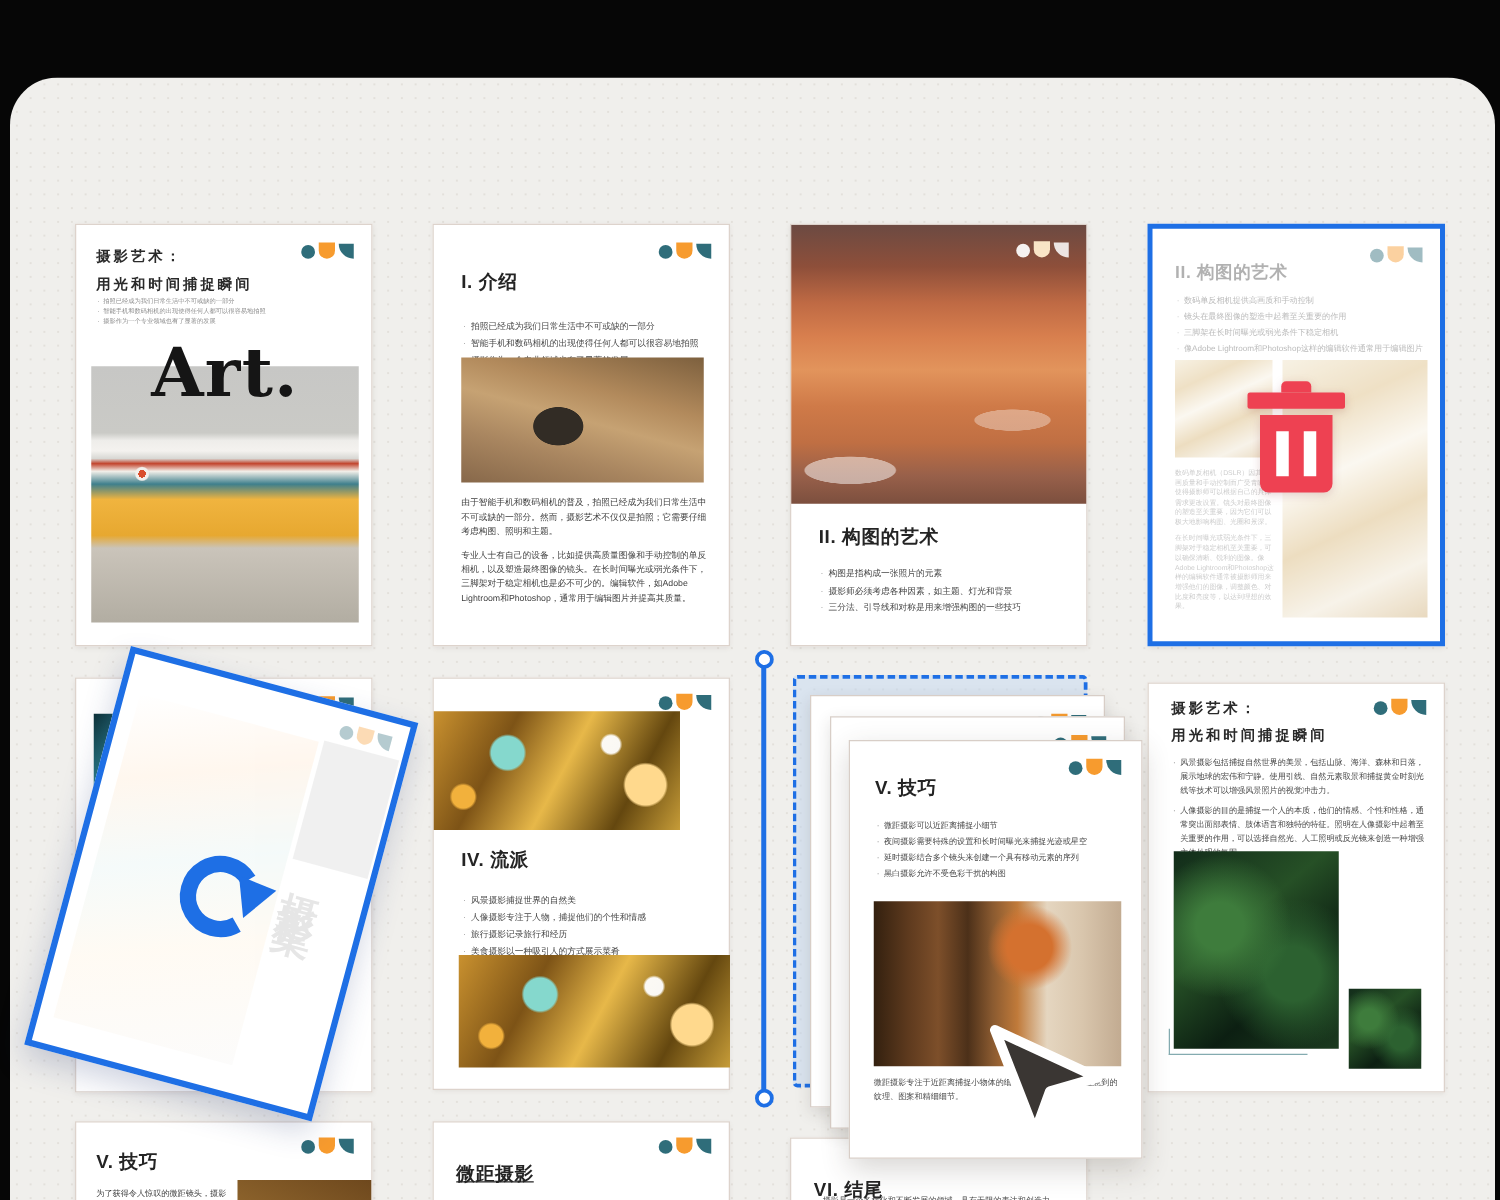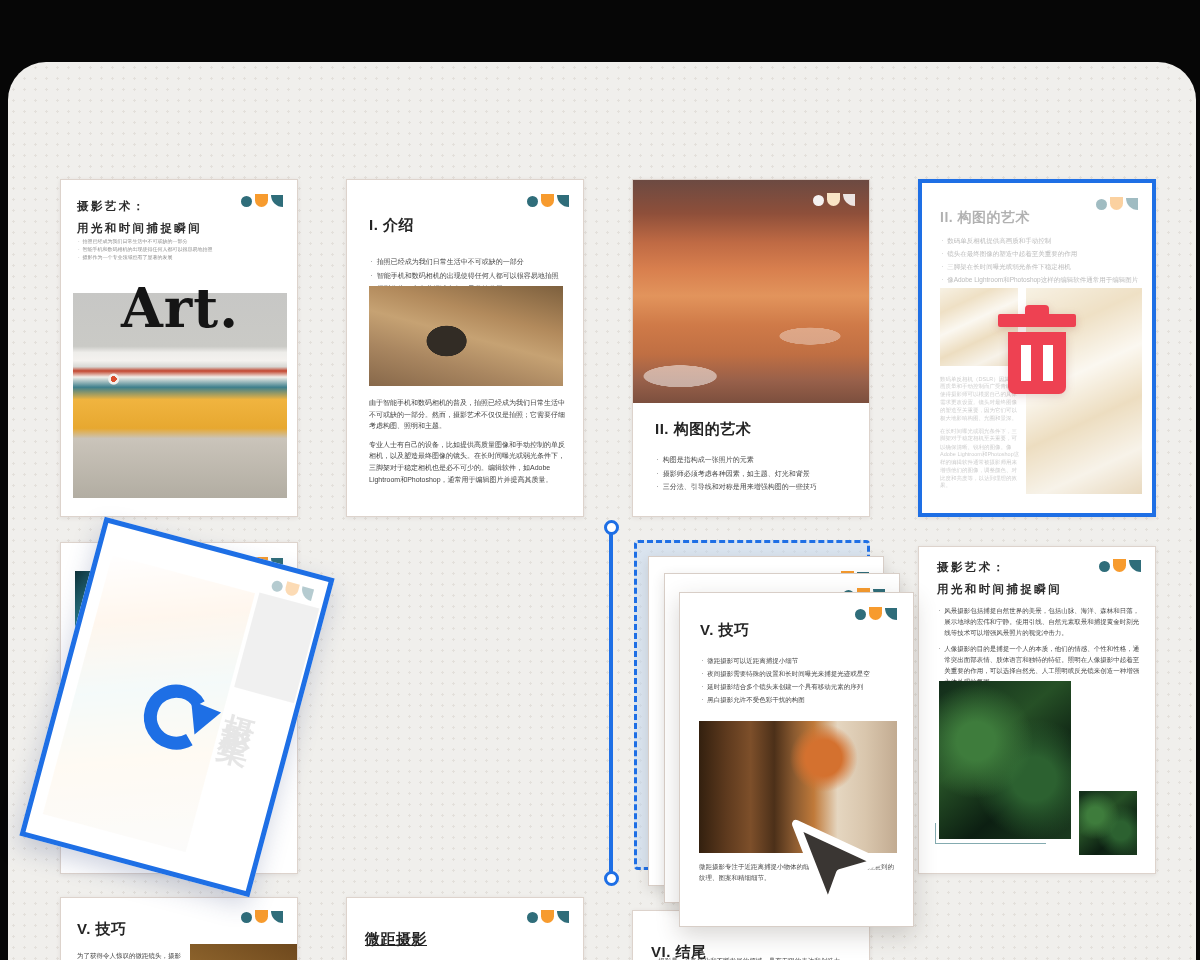--- a/index.html
+++ b/index.html
@@ -106,21 +106,21 @@
         <p class="title-sm">用光和时间捕捉瞬间</p>
       </div>
       <div class="abs" style="left:16px;top:58px;width:205px;">
         <ul class="bul s5 tinytxt">
           <li>拍照已经成为我们日常生活中不可或缺的一部分</li>
           <li>智能手机和数码相机的出现使得任何人都可以很容易地拍照</li>
           <li>摄影作为一个专业领域也有了显著的发展</li>
         </ul>
       </div>
       <div class="photo ph-van" style="left:12px;top:113px;width:214px;height:205px;"></div>
-      <div class="abs art" style="left:0;top:96px;width:238px;text-align:center;">Art.</div>
+      <div class="abs art" style="left:0;top:86px;width:238px;text-align:center;">Art.</div>
     </div>
 
     <div class="card" style="left:338px;top:117px;width:238px;height:338px;">
       <div class="logo" style="right:14px;top:14px;">
           <span class="l1"></span>
           <span class="l2"></span>
           <span class="l3"></span>
         </div>
       <h3 class="hd abs" style="left:22px;top:36px;">I. 介绍</h3>
       <div class="abs" style="left:22px;top:76px;width:198px;">
@@ -210,20 +210,38 @@
         <div class="photo ph-rotlight" style="left:12px;top:30px;width:148px;height:268px;"></div>
         <div class="abs" style="left:164px;top:28px;width:62px;height:98px;background:#d7d7d7;"></div>
         <div class="abs vtext" style="left:158px;top:126px;">摄影集</div>
       </div>
       <svg class="abs" style="left:76px;top:126px;width:84px;height:84px;z-index:2;" viewBox="0 0 84 84">
         <circle cx="40" cy="44" r="26" fill="none" stroke="#1e6fe5" stroke-width="13" stroke-dasharray="122 42" transform="rotate(45 40 44)"></circle>
         <polygon points="50,24 82,28 62,56" fill="#1e6fe5"></polygon>
       </svg>
     </div>
 
+    <div class="card" style="left:338px;top:480px;width:238px;height:330px;">
+      <div class="logo" style="right:14px;top:12px;">
+          <span class="l1"></span>
+          <span class="l2"></span>
+          <span class="l3"></span>
+        </div>
+      <div class="photo ph-lights" style="left:0;top:26px;width:197px;height:95px;"></div>
+      <h3 class="hd abs" style="left:22px;top:136px;">IV. 流派</h3>
+      <div class="abs" style="left:22px;top:172px;width:204px;">
+        <ul class="bul s7">
+          <li>风景摄影捕捉世界的自然美</li>
+          <li>人像摄影专注于人物，捕捉他们的个性和情感</li>
+          <li>旅行摄影记录旅行和经历</li>
+          <li>美食摄影以一种吸引人的方式展示菜肴</li>
+        </ul>
+      </div>
+      <div class="photo ph-lights" style="left:20px;top:221px;width:217px;height:90px;"></div>
+    </div>
 
     <div class="ins-line" style="left:601px;top:469px;height:344px;"></div>
     <div class="ins-dot" style="left:596px;top:458px;"></div>
     <div class="ins-dot" style="left:596px;top:809px;"></div>
 
     <div class="dropzone" style="left:626px;top:478px;width:236px;height:330px;"></div>
 
     <div class="stackpage" style="left:640px;top:494px;width:236px;height:330px;z-index:3;">
       <div class="logo" style="right:14px;top:14px;">
           <span class="l1"></span>

